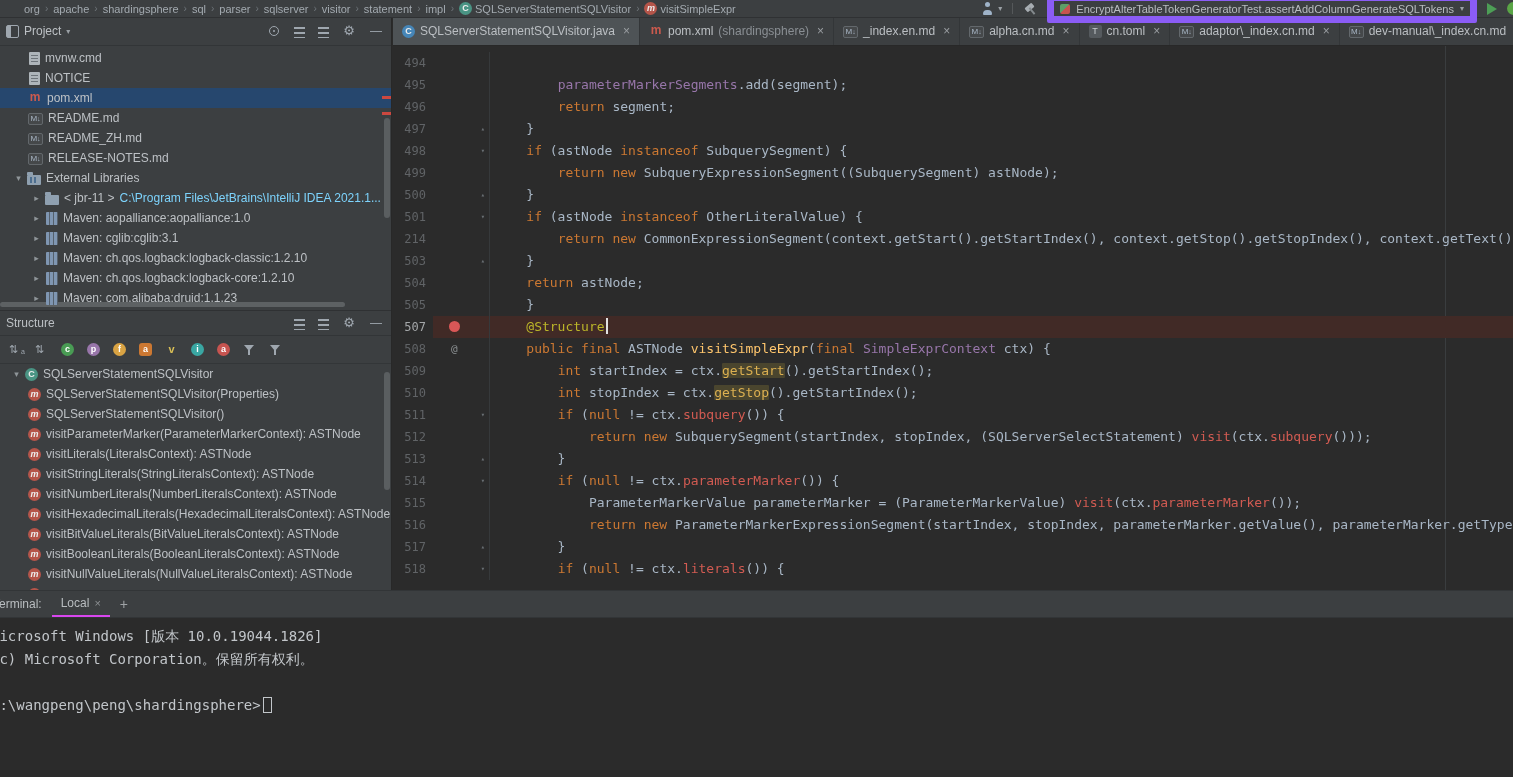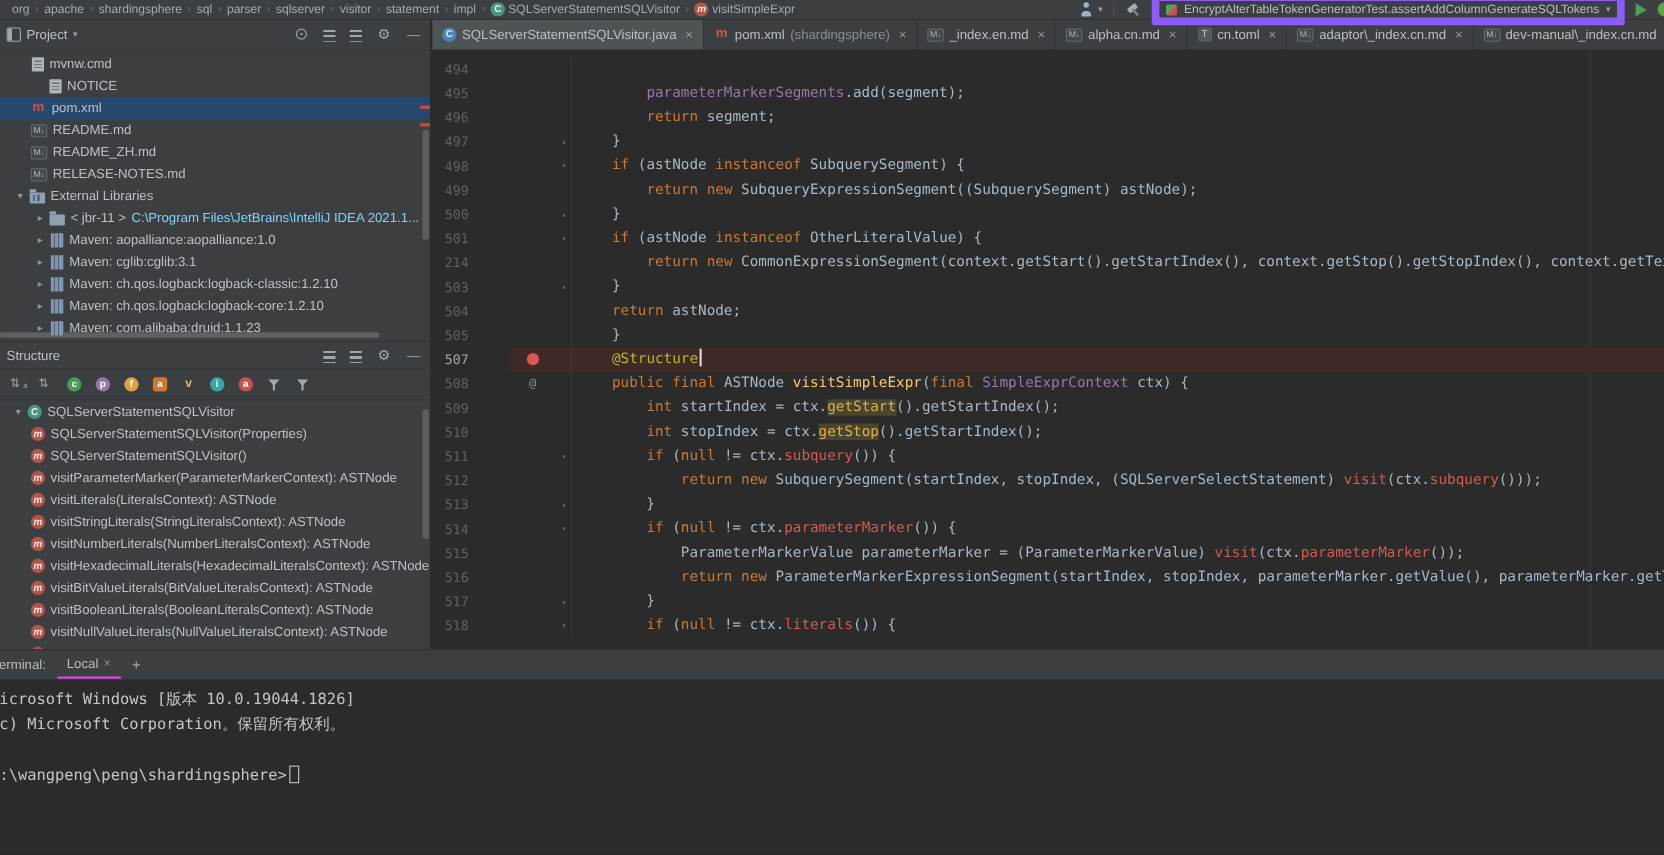--- a/index.html
+++ b/index.html
@@ -1,21 +1,21 @@
 <!DOCTYPE html>
 <html><head>
 <meta charset="utf-8">
 <style>
   html,body{margin:0;padding:0;background:#1e1e1e;}
   #app{position:relative;width:1513px;height:777px;background:#2b2b2b;overflow:hidden;
        font-family:"Liberation Sans",sans-serif;-webkit-font-smoothing:antialiased;}
   
   #topbar{position:absolute;left:0;top:0;right:0;height:17px;background:#3c3f41;
           border-bottom:1px solid #2f3133;display:flex;align-items:center;z-index:6;}
-  #breadcrumbs{display:flex;align-items:center;padding-left:11px;font-size:11px;color:#a3aab0;
+  #breadcrumbs{display:flex;align-items:center;padding-left:24px;font-size:11px;color:#a3aab0;
                white-space:nowrap;overflow:hidden;flex:1;}
   .bc-item{display:inline-flex;align-items:center;gap:3px;cursor:pointer;}
   .bc-sep{margin:0 5px;color:#6e7479;font-size:10px;}
   #topbar-right{display:flex;align-items:center;gap:10px;margin-left:auto;flex:none;}
   .tbar-sep{width:1px;height:11px;background:#55585a;}
   .ic-person{width:13px;height:13px;position:relative;display:inline-block;}
   .ic-person::before{content:"";position:absolute;top:0;left:4px;width:5px;height:5px;border-radius:50%;background:#9fb3c8;}
   .ic-person::after{content:"";position:absolute;bottom:0;left:2px;width:9px;height:5px;border-radius:4px 4px 1px 1px;background:#9fb3c8;}
   .mini-chev{font-size:8px;color:#9aa0a5;margin-left:-6px;}
   .ic-hammer{width:14px;height:14px;position:relative;display:inline-block;}
@@ -71,21 +71,21 @@
   #tabbar{height:28px;flex:none;background:#3c3f41;display:flex;align-items:stretch;overflow:hidden;
           border-bottom:1px solid #282828;}
   .tab{display:flex;align-items:center;gap:5px;padding:0 9px;font-size:12px;color:#bbbfc3;
        border-right:1px solid #333638;white-space:nowrap;cursor:pointer;flex:none;}
   .tab.active{background:#4e5356;}
   .tab-detail{color:#8a8f94;}
   .tab-close{color:#9a9ea2;font-size:12px;margin-left:3px;cursor:pointer;}
   #code{flex:1;position:relative;overflow:hidden;padding-top:6px;background:#2b2b2b;}
   #mline{position:absolute;left:1052px;top:0;bottom:0;width:1px;background:#3a3d3f;}
   .line{display:flex;height:22px;line-height:22px;white-space:pre;position:relative;
-        font-family:"DejaVu Sans Mono","Liberation Mono",monospace;font-size:13px;gap:30px;}
+        font-family:"DejaVu Sans Mono","Liberation Mono",monospace;font-size:13px;}
   .num{flex:0 0 40px;box-sizing:border-box;text-align:right;padding-right:7px;color:#606366;font-size:12px;}
   .num.cur{color:#a4a7a9;}
   .lrest{flex:1;display:flex;min-width:0;}
   .lrest.band{background:#412a26;}
   .lgut{flex:0 0 57px;position:relative;border-right:1px solid #36393b;box-sizing:border-box;}
   .bp{position:absolute;left:16px;top:5px;width:11px;height:11px;border-radius:50%;background:#d95757;cursor:pointer;}
   .ov{position:absolute;left:18px;top:0;line-height:22px;color:#8c9193;font-size:11px;cursor:pointer;}
   .fold{position:absolute;right:4px;top:0;line-height:22px;color:#6a7075;font-size:7px;cursor:pointer;}
   .codepre{padding-left:5px;overflow:hidden;}
   .c-d{color:#a9b7c6;} .c-k{color:#cc7832;} .c-f{color:#9876aa;} .c-a{color:#bbb529;}
@@ -212,21 +212,21 @@
     </div>
     <div id="project-tree">
       <span class="vthumb" style="top:72px;height:100px"></span>
       <span class="hthumb"></span>
       <span class="estripe" style="top:50px"></span>
       <span class="estripe" style="top:66px"></span>
     <div class="trow" style="padding-left: 28px;">
           <span class="ic ic-file-cmd"></span>
           <span class="tlabel">mvnw.cmd</span>
         </div>
-        <div class="trow" style="padding-left: 44px;">
+        <div class="trow" style="padding-left: 28px;">
           <span class="ic ic-file-text"></span>
           <span class="tlabel">NOTICE</span>
         </div>
         <div class="trow sel" style="padding-left: 28px;">
           <span class="ic ic-maven">m</span>
           <span class="tlabel">pom.xml</span>
         </div>
         <div class="trow" style="padding-left: 28px;">
           <span class="ic ic-markdown">M</span>
           <span class="tlabel">README.md</span>

